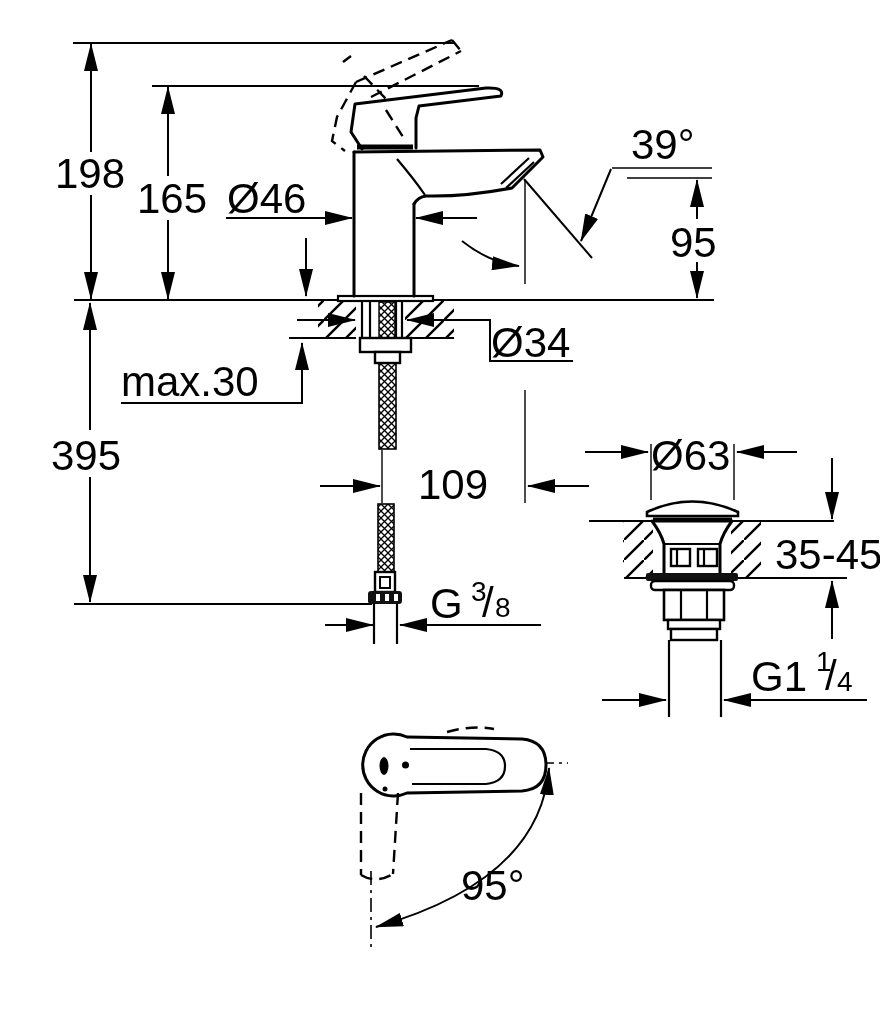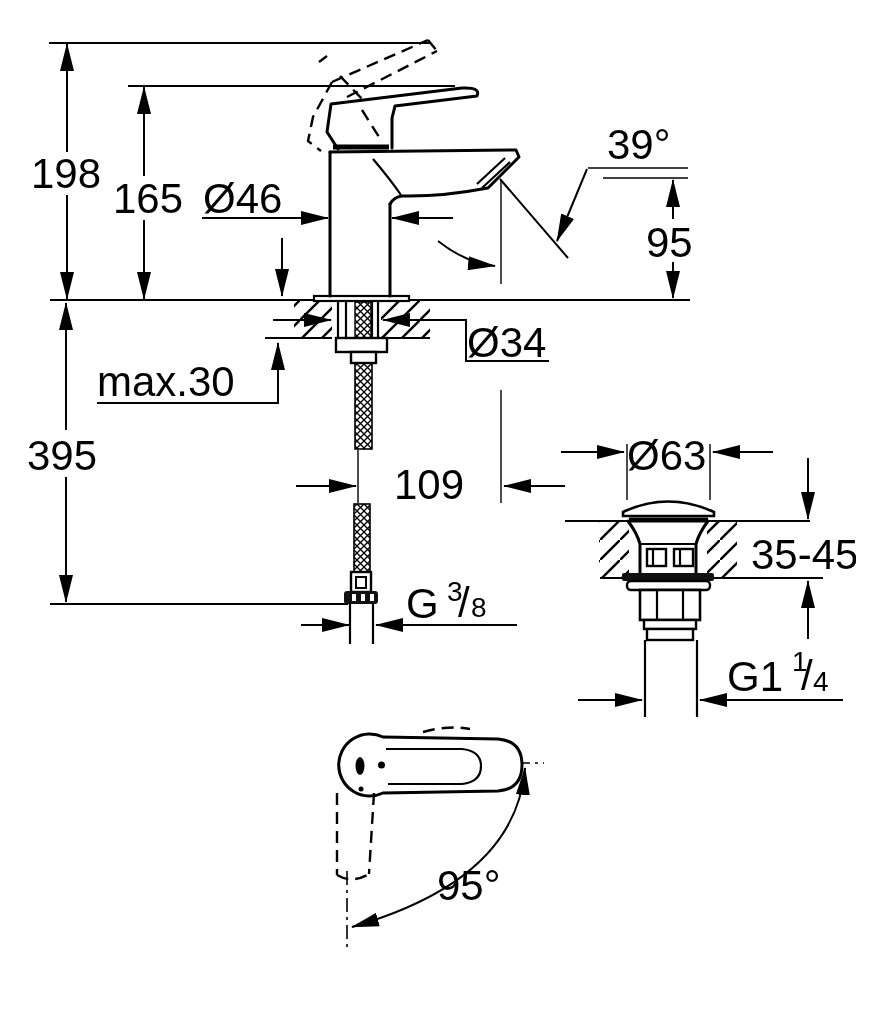--- a/index.html
+++ b/index.html
@@ -1,16 +1,16 @@
 <!DOCTYPE html>
 <html><head>
 <meta charset="utf-8">
 <style>
   html,body{margin:0;padding:0;background:#ffffff;}
-  .page{width:856px;height:1015px;background:#fff;position:relative;overflow:hidden;}
+  .page{width:856px;height:1015px;background:#fff;position:relative;overflow:hidden;margin-left:24px;}
   svg{display:block;}
   
   .obj{stroke:#000;stroke-width:3;fill:none;stroke-linejoin:round;stroke-linecap:round;}
   .obj2{stroke:#000;stroke-width:2.2;fill:none;stroke-linejoin:round;}
   .seam{stroke:#000;stroke-width:5;fill:none;}
   
   .dim{stroke:#000;stroke-width:2;fill:none;}
   .thin{stroke:#000;stroke-width:1.4;fill:none;}
   .dash{stroke:#000;stroke-width:2.4;fill:none;stroke-dasharray:12 7;stroke-linecap:butt;}
   .cline{stroke:#000;stroke-width:1.6;fill:none;stroke-dasharray:14 5 3 5;}

